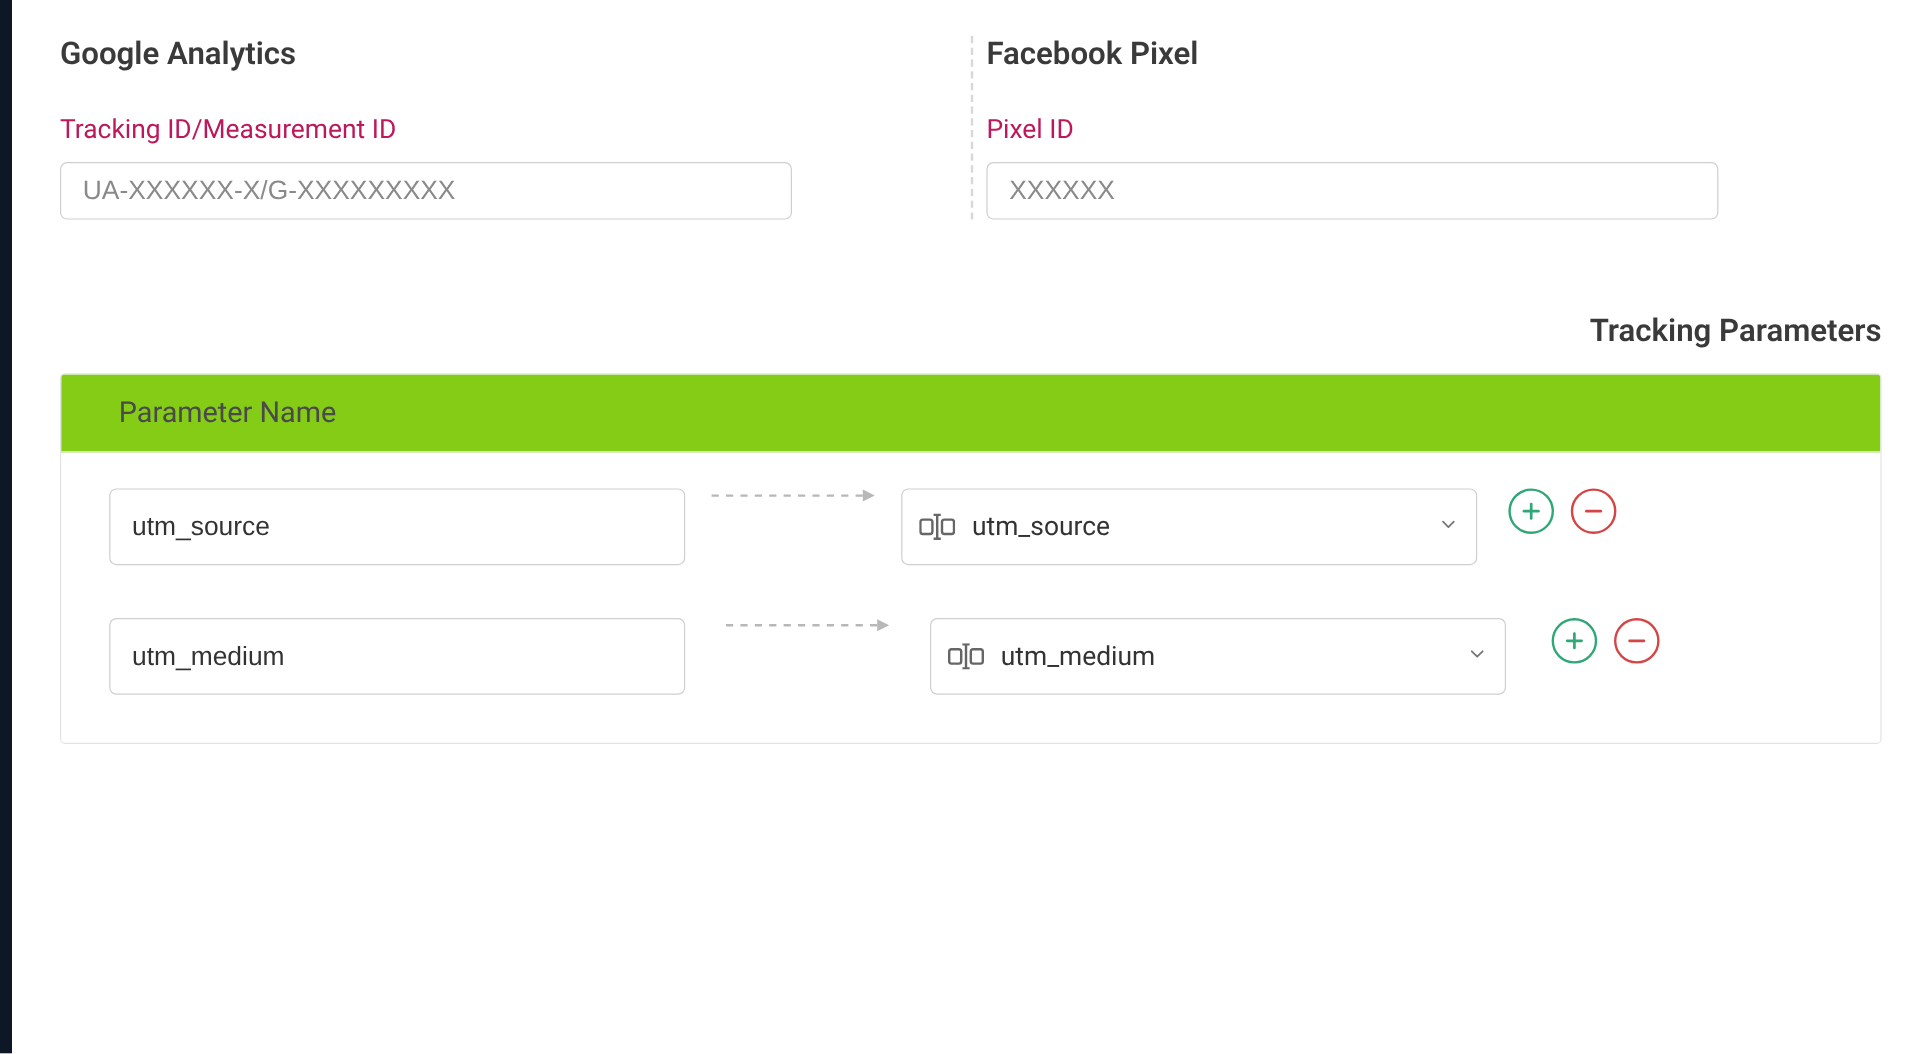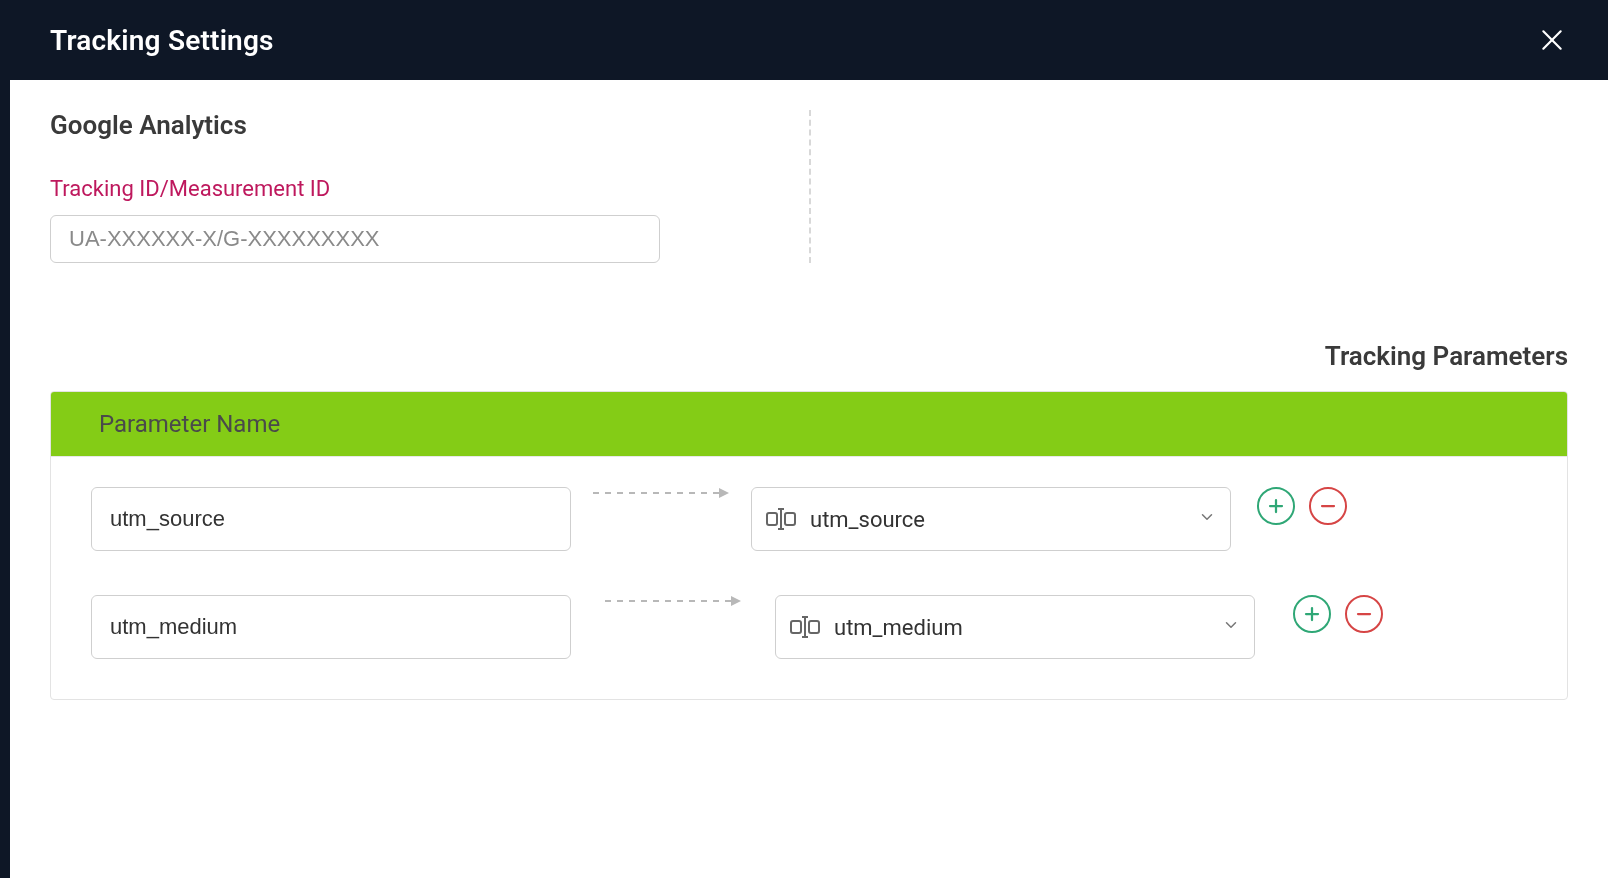--- a/index.html
+++ b/index.html
@@ -173,38 +173,34 @@
     cursor: pointer;
     background: #fff;
   }
   .circ-btn.add { border-color: #2fa776; color: #2fa776; }
   .circ-btn.remove { border-color: #d64545; color: #d64545; }
 </style>
 </head>
 <body>
 
 <div class="page">
-  <div class="header">
-    <div class="header-title">Tracking Settings</div>
-    <div class="close-btn">
-      <svg width="26" height="26" viewBox="0 0 24 24" fill="none" stroke="currentColor" stroke-width="2" stroke-linecap="round">
-          <line x1="4" y1="4" x2="20" y2="20"></line>
-          <line x1="20" y1="4" x2="4" y2="20"></line>
-        </svg>
-    </div>
-  </div>
 
   <div class="content">
     <div class="two-col">
       <div class="col">
         <div class="section-title">Google Analytics</div>
         <div class="field-label">Tracking ID/Measurement ID</div>
         <input class="text-input" type="text" placeholder="UA-XXXXXX-X/G-XXXXXXXXX" style="">
       </div>
       <div class="divider"></div>
+      <div class="col">
+        <div class="section-title">Facebook Pixel</div>
+        <div class="field-label">Pixel ID</div>
+        <input class="text-input" type="text" placeholder="XXXXXX" style="">
+      </div>
     </div>
 
     <div class="params-section">
       <div class="params-title">Tracking Parameters</div>
 
       <div class="params-table">
         <div class="params-head">
           <div class="head-param">Parameter Name</div>
         </div>
 

